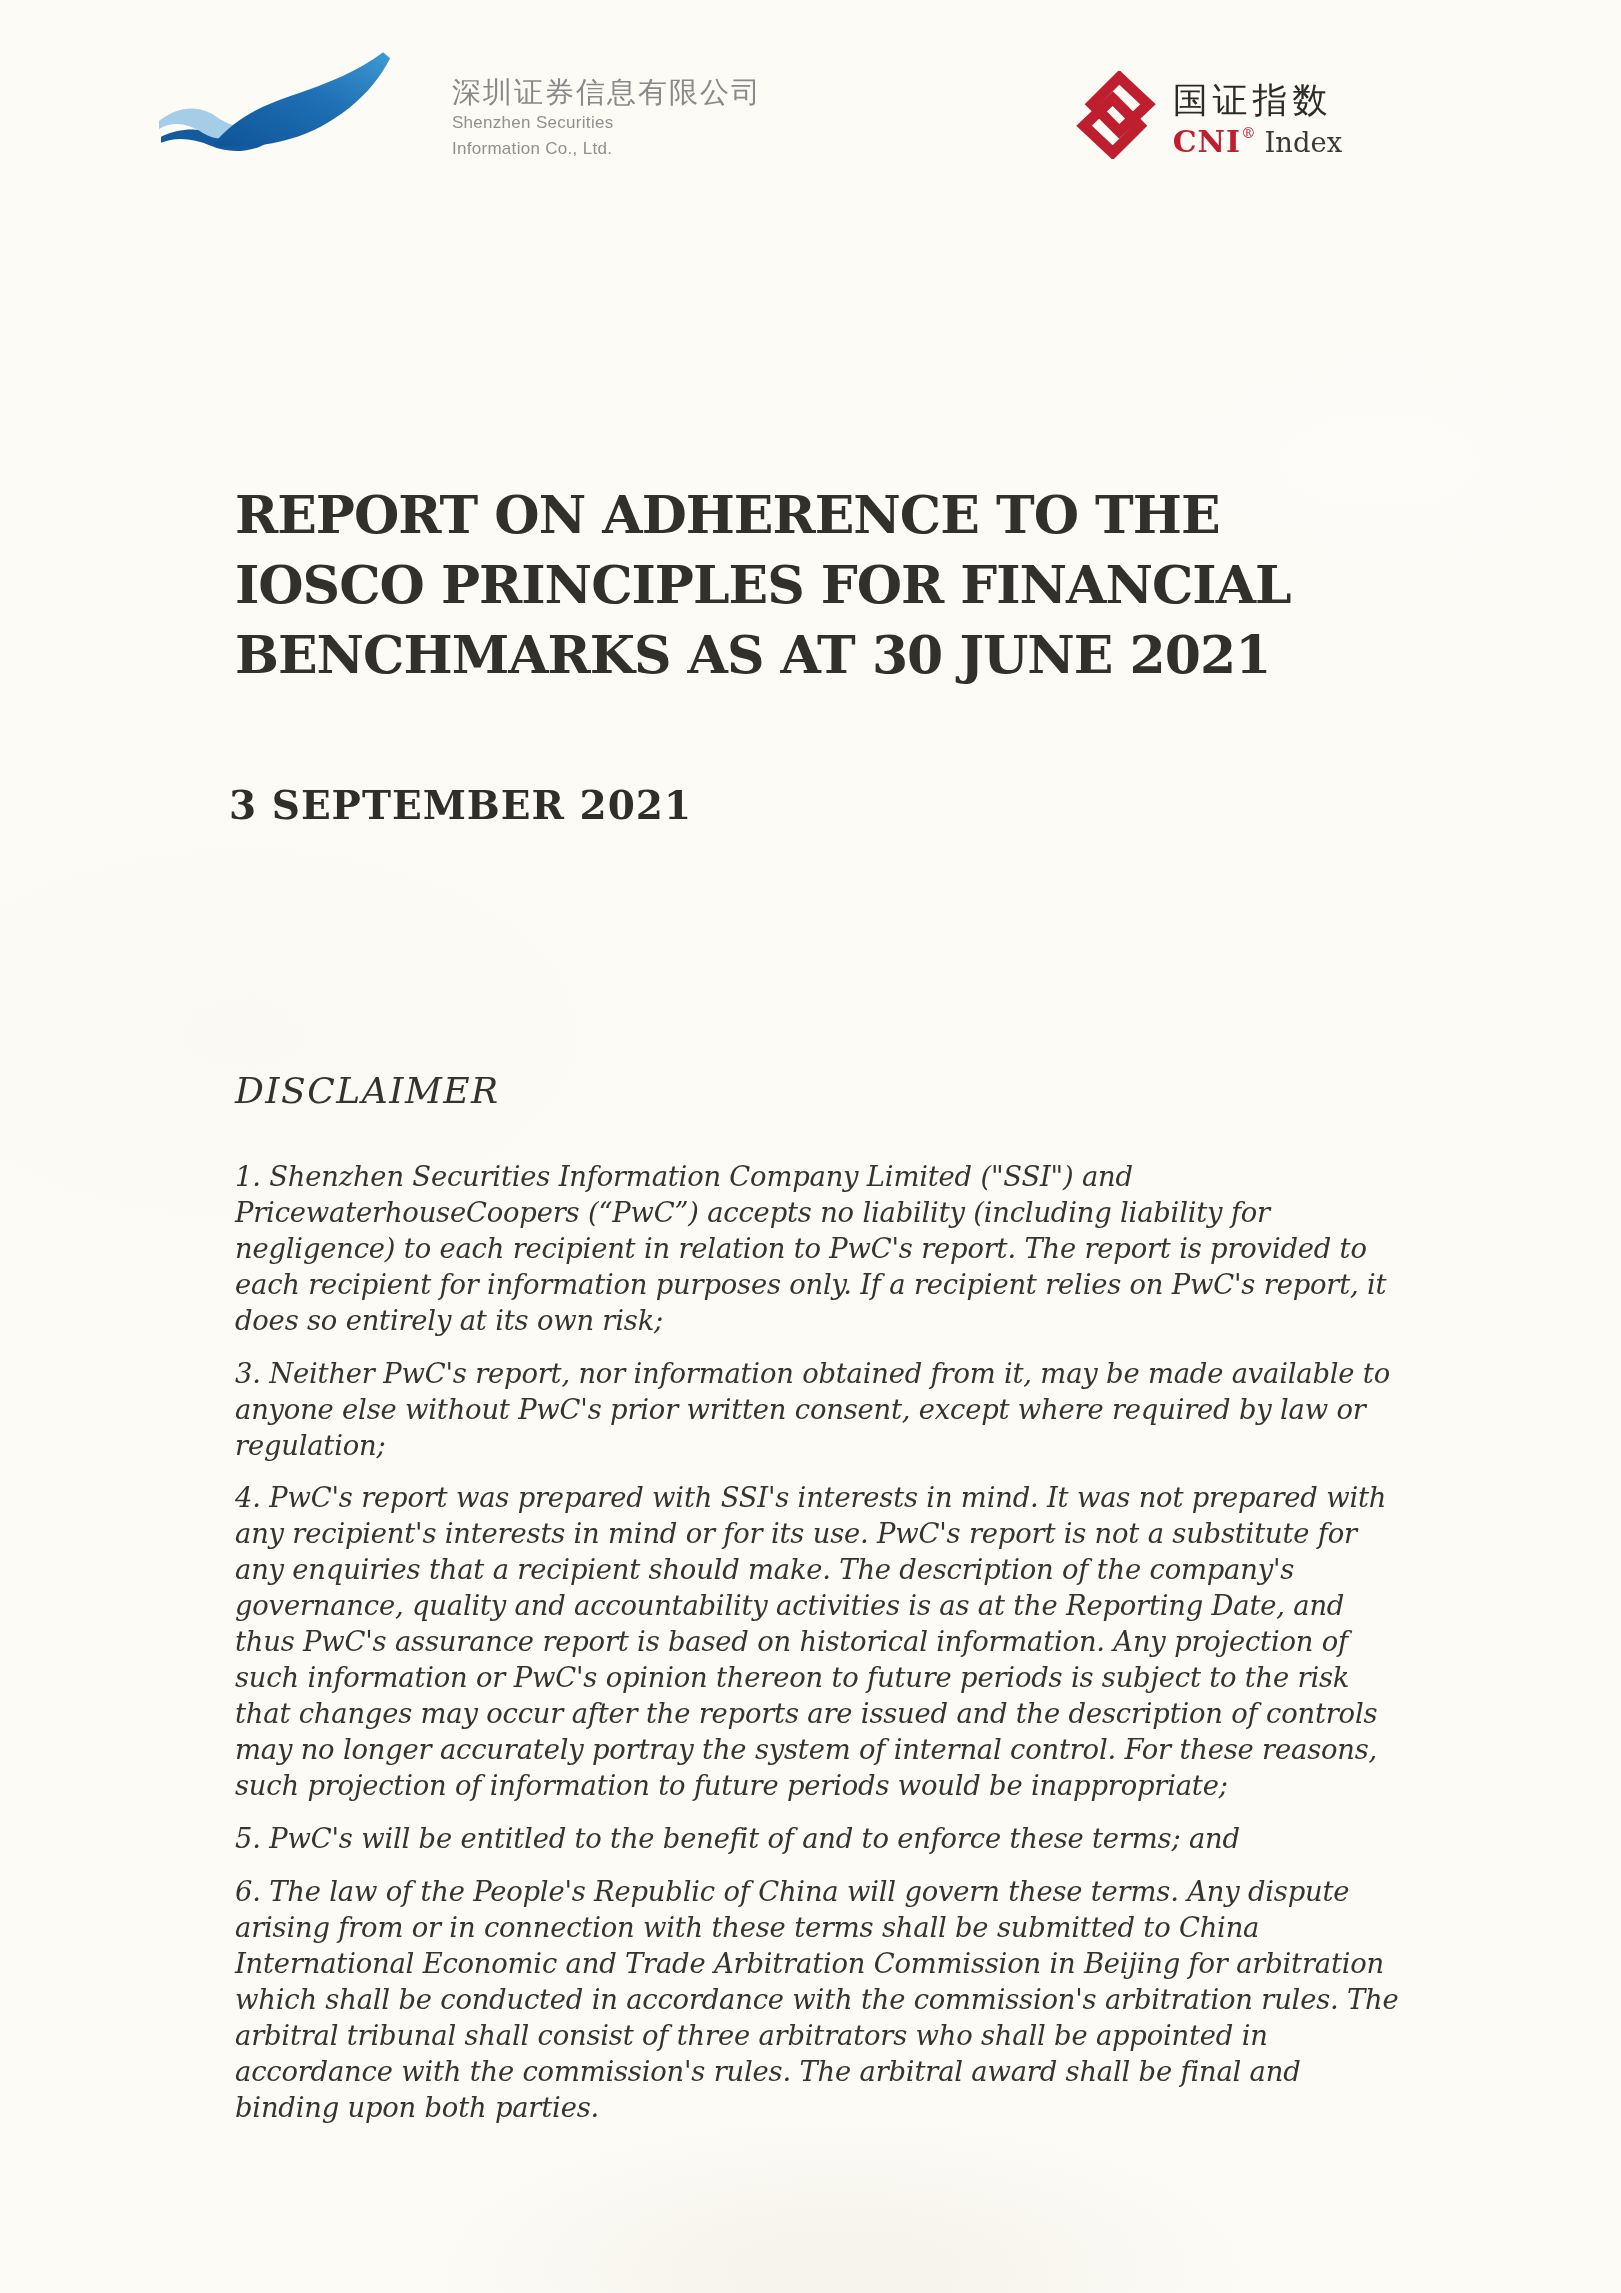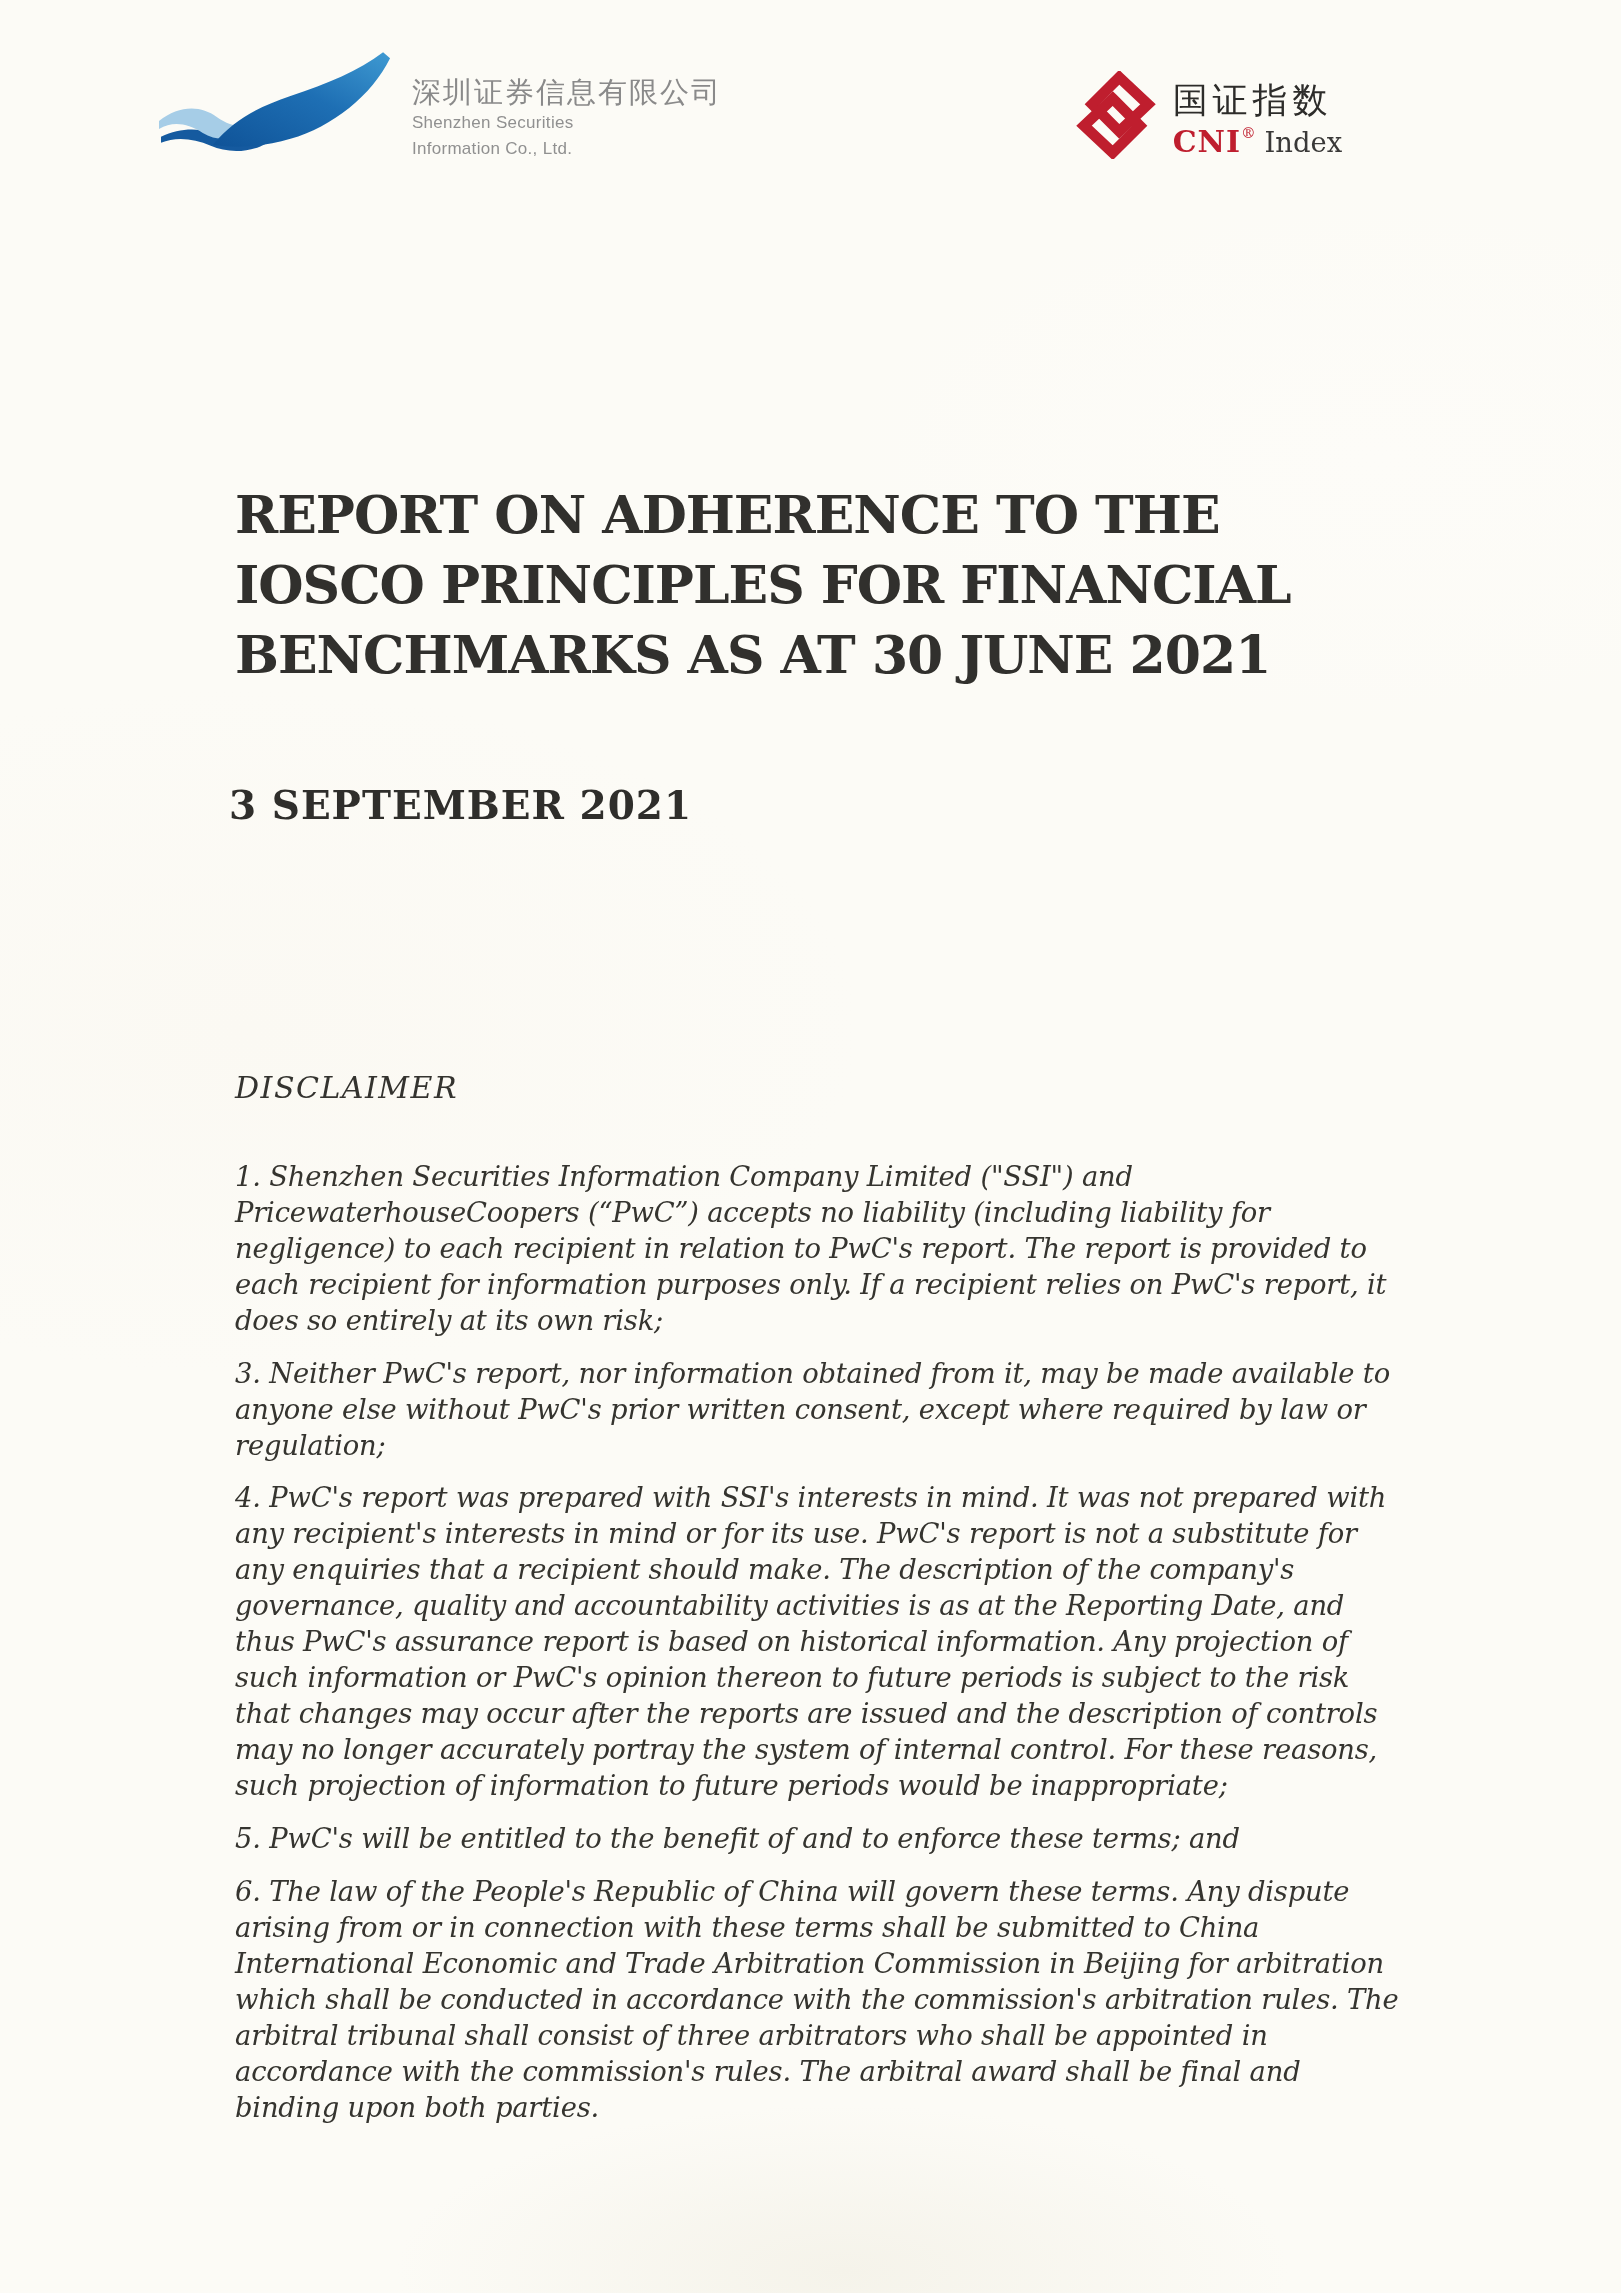--- a/index.html
+++ b/index.html
@@ -20,20 +20,21 @@
     color: #35342f;
   }
 
   
   .ssi-logo {
     position: absolute;
     left: 157px;
     top: 49px;
     display: flex;
     align-items: flex-start;
+    gap: 40px;
   }
   .ssi-swoosh { width: 249px; height: 110px; flex: 0 0 auto; }
   .ssi-text { margin-left: 5.9px; margin-top: 25.5px; font-family: "Liberation Sans", "DejaVu Sans", sans-serif; }
   .ssi-zh {
     font-size: 29px;
     line-height: 35px;
     letter-spacing: 2px;
     color: #8a8a8a;
   }
   .ssi-en {
@@ -86,21 +87,21 @@
     letter-spacing: 1px;
     color: #2f2e2b;
   }
 
   
   .disclaimer-heading {
     position: absolute;
     left: 235px;
     top: 1070px;
     font-style: italic;
-    font-size: 30px;
+    font-size: 36px;
     letter-spacing: 1.5px;
     color: #34332f;
   }
 
   .disclaimer-body {
     position: absolute;
     left: 235px;
     top: 1159px;
     width: 1166px;
     font-style: italic;

